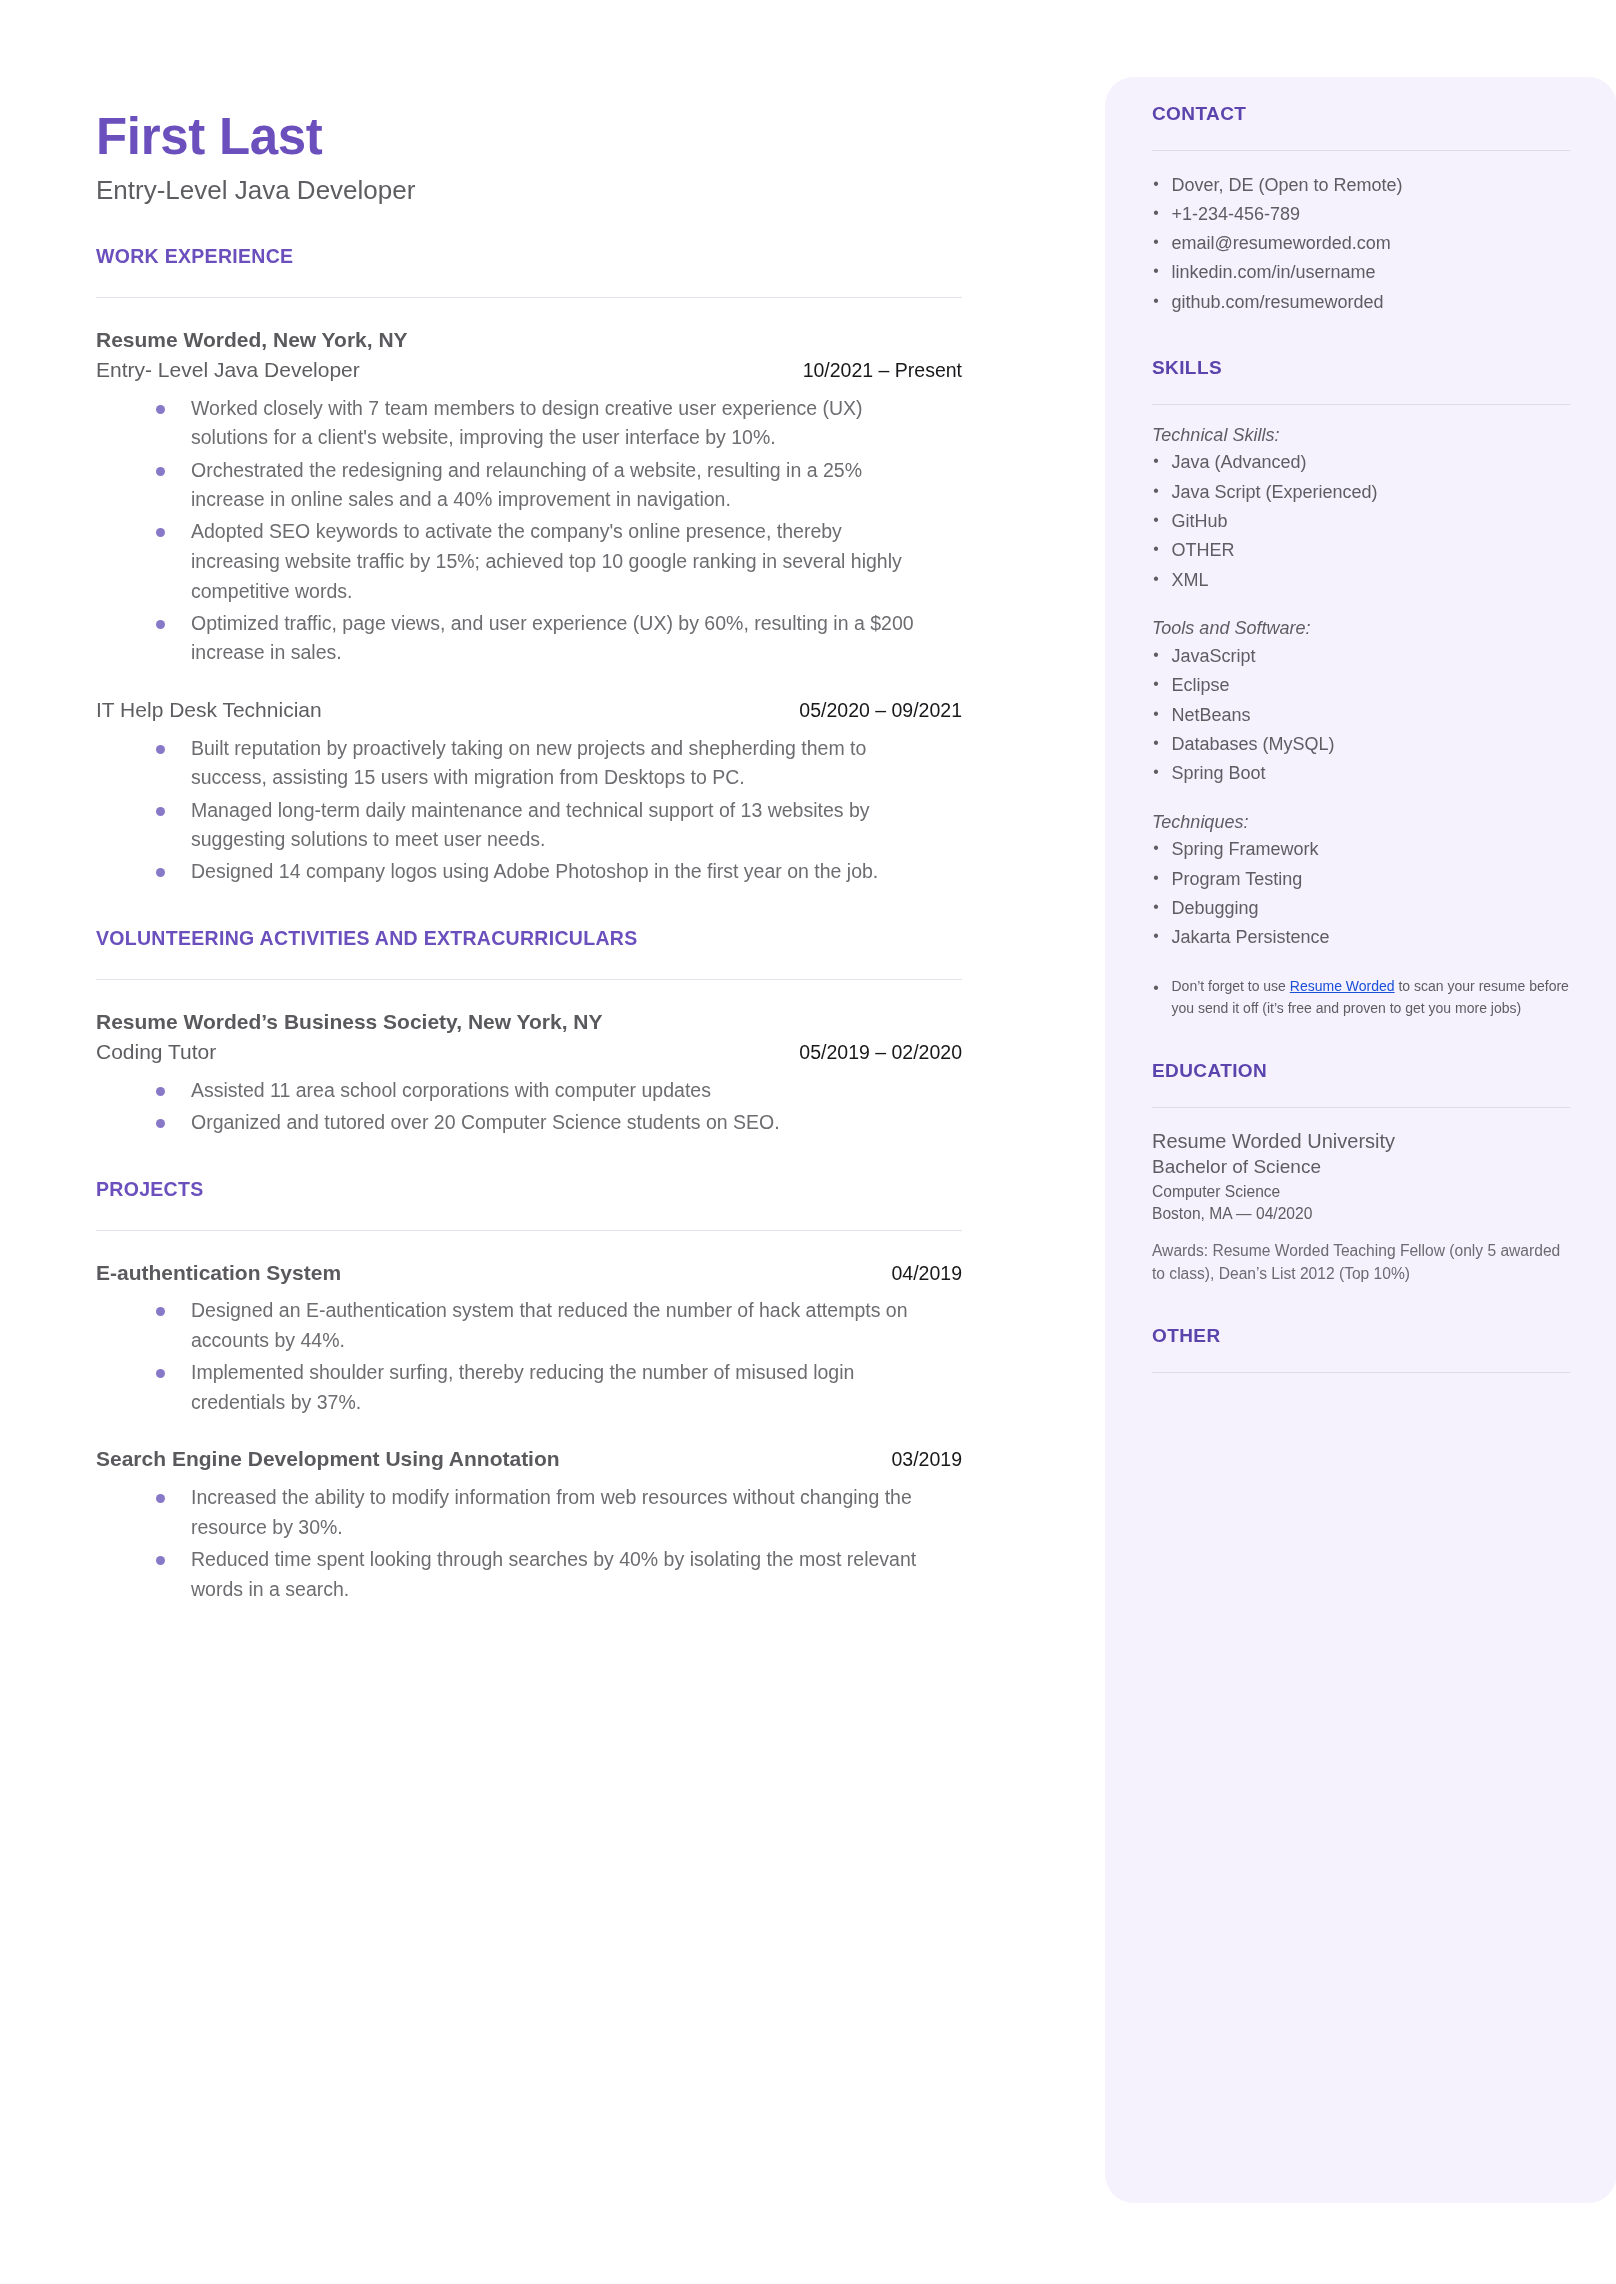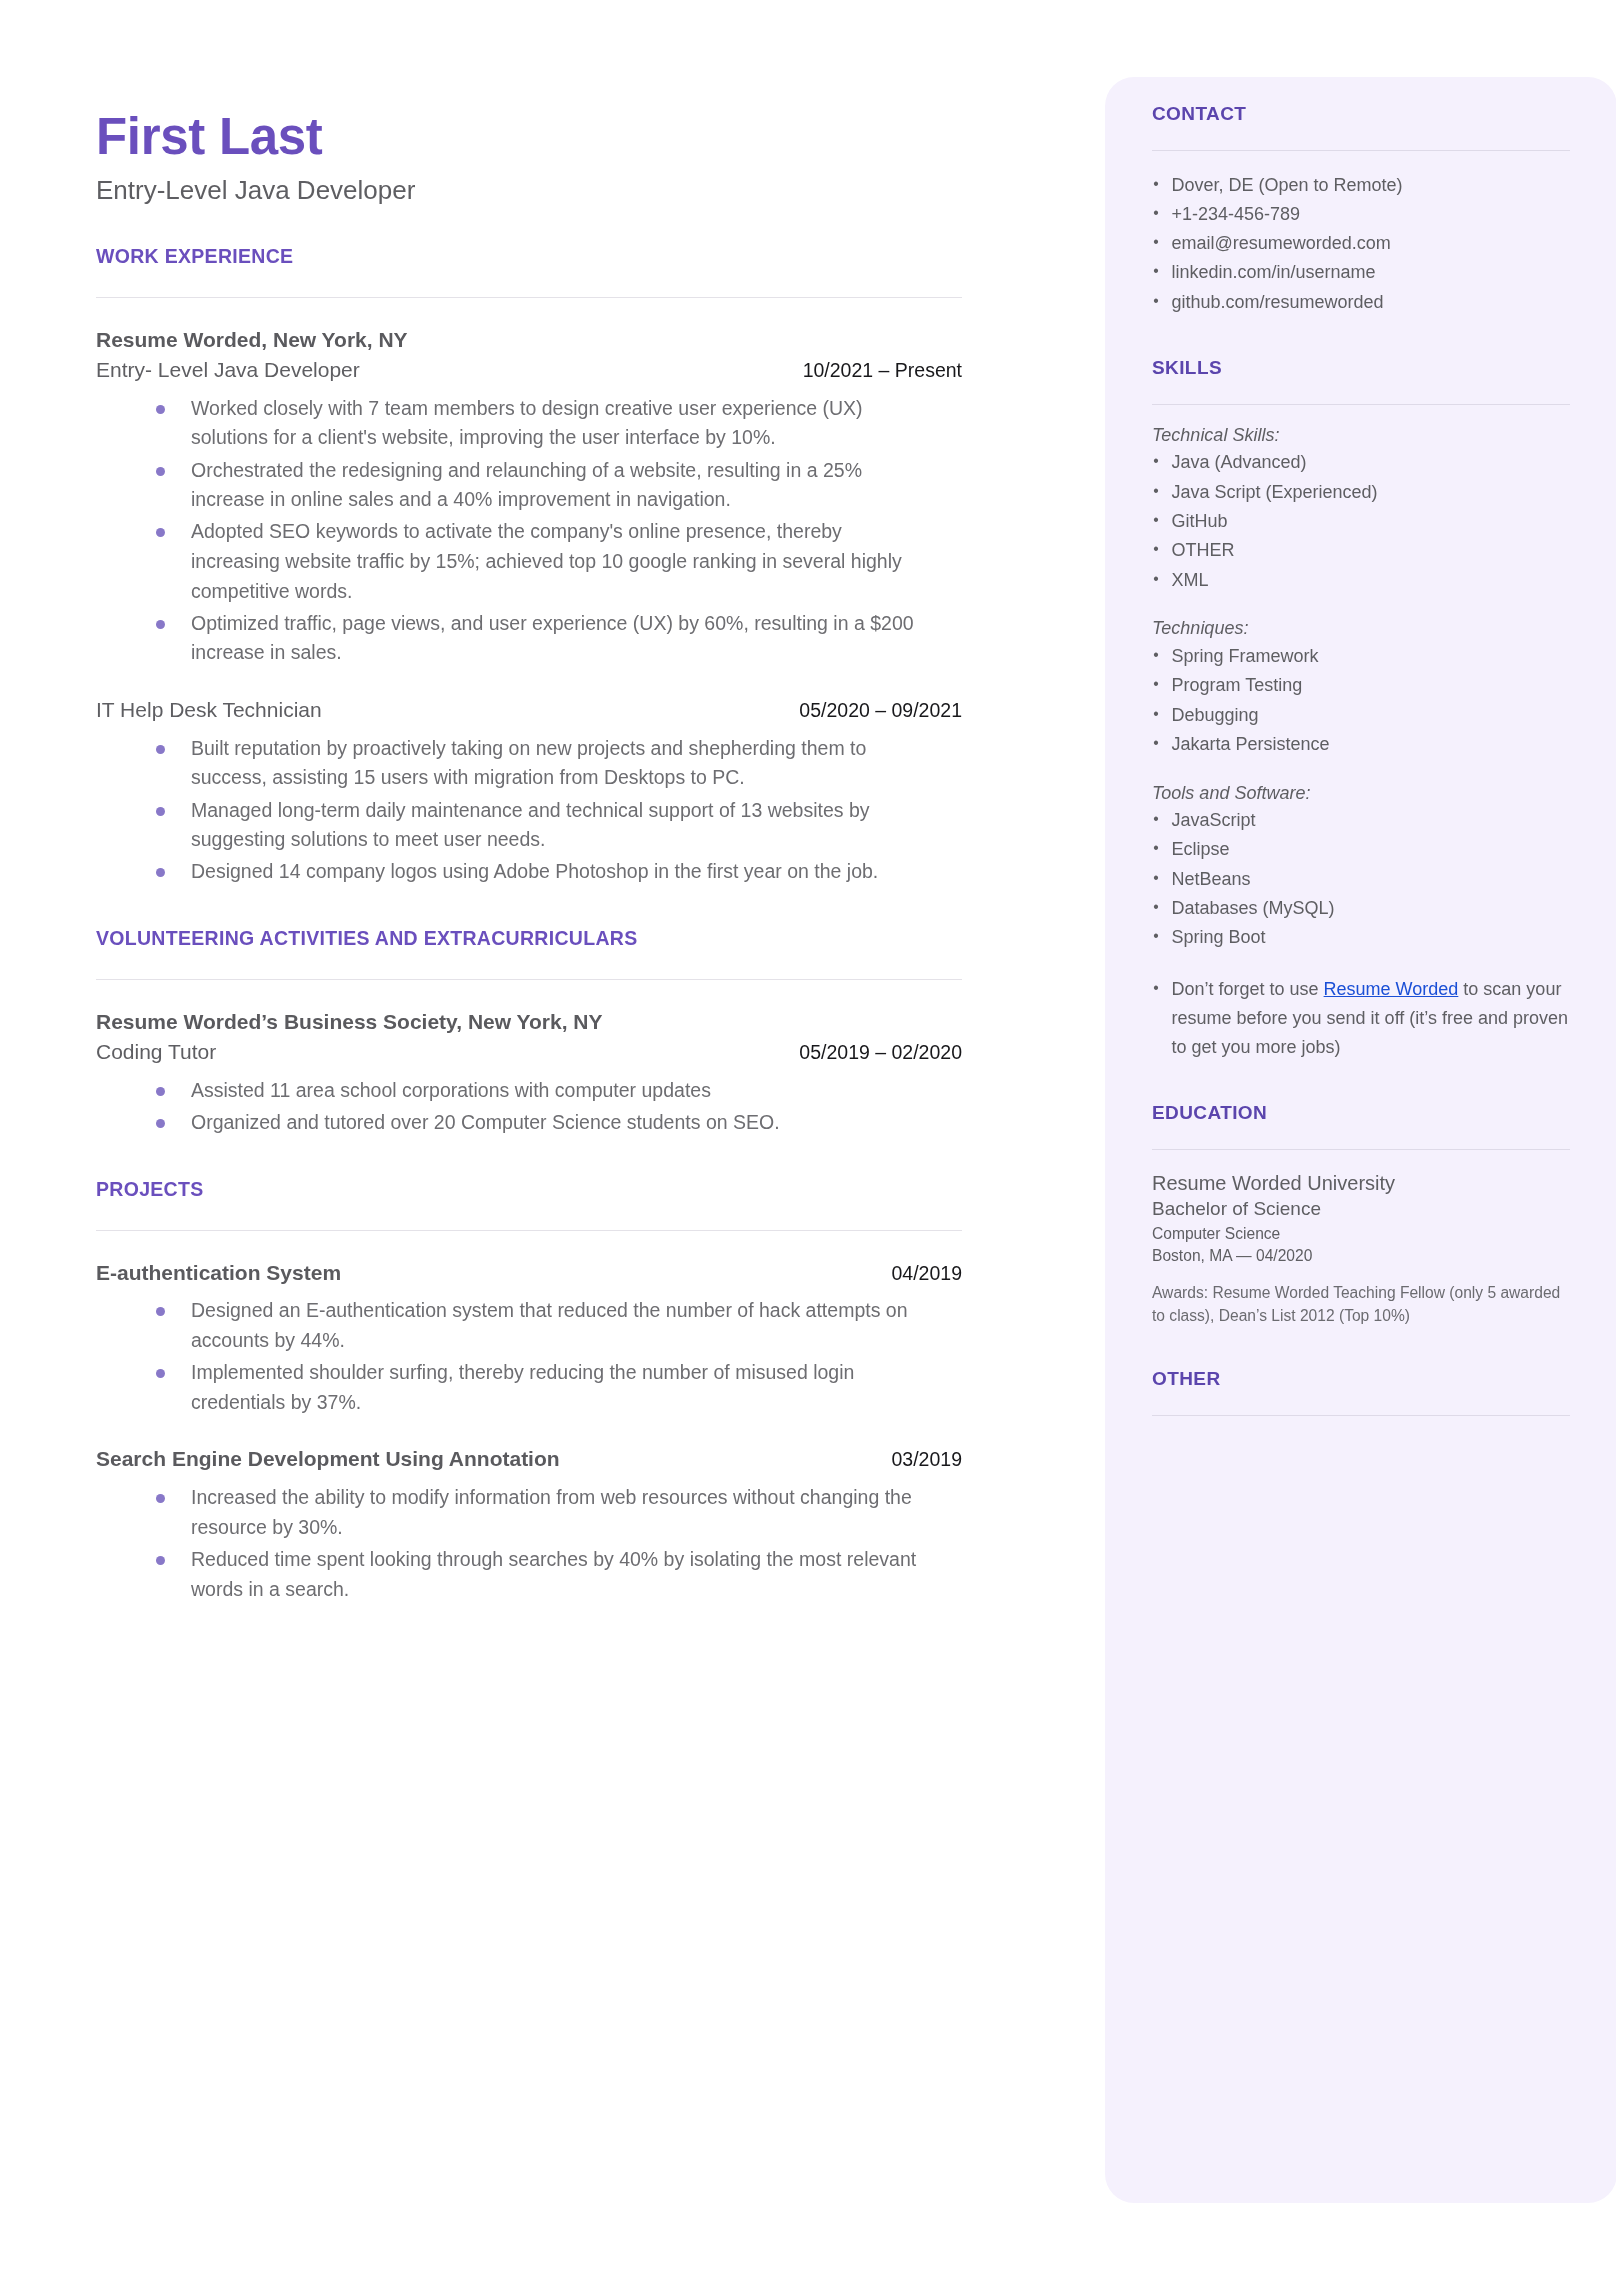--- a/index.html
+++ b/index.html
@@ -69,21 +69,21 @@
     color: #5e5e62;
     font-size: 18px;
     font-style: italic;
     margin: 0 0 2.6px 0;
   }
   .skill-group { margin-bottom: 23.4px; }
   .skill-group:last-of-type { margin-bottom: 22px; }
 
   .promo {
     color: #5e5e62;
-    font-size: 18px;
+    font-size: 14px;
     line-height: 1.62;
     padding-left: 19.5px;
     position: relative;
     margin: 0;
   }
   .promo::before {
     content: "\2022";
     position: absolute;
     left: 1.3px;
     top: 0;
@@ -251,37 +251,37 @@
         <ul class="side-list">
           <li> Java (Advanced)</li>
           <li> Java Script (Experienced)</li>
           <li> GitHub</li>
           <li> OTHER</li>
           <li> XML</li>
         </ul>
       </div>
 
       <div class="skill-group">
-        <div class="skill-group-label">Techniques:</div>
-        <ul class="side-list">
-          <li> Spring Framework</li>
-          <li> Program Testing</li>
-          <li> Debugging</li>
-          <li> Jakarta Persistence</li>
-        </ul>
-      </div>
-
-      <div class="skill-group">
         <div class="skill-group-label">Tools and Software:</div>
         <ul class="side-list">
           <li> JavaScript</li>
           <li> Eclipse</li>
           <li> NetBeans</li>
           <li> Databases (MySQL)</li>
           <li> Spring Boot</li>
+        </ul>
+      </div>
+
+      <div class="skill-group">
+        <div class="skill-group-label">Techniques:</div>
+        <ul class="side-list">
+          <li> Spring Framework</li>
+          <li> Program Testing</li>
+          <li> Debugging</li>
+          <li> Jakarta Persistence</li>
         </ul>
       </div>
 
       <p class="promo"><span> Don’t forget to use </span><a href="#">Resume Worded</a><span> to scan your resume before you send it off (it’s free and proven to get you more jobs)</span></p>
     </div>
 
     <div class="side-block">
       <h2 class="side-heading">EDUCATION</h2>
       <hr class="side-rule">
       <p class="edu-school">Resume Worded University</p>

